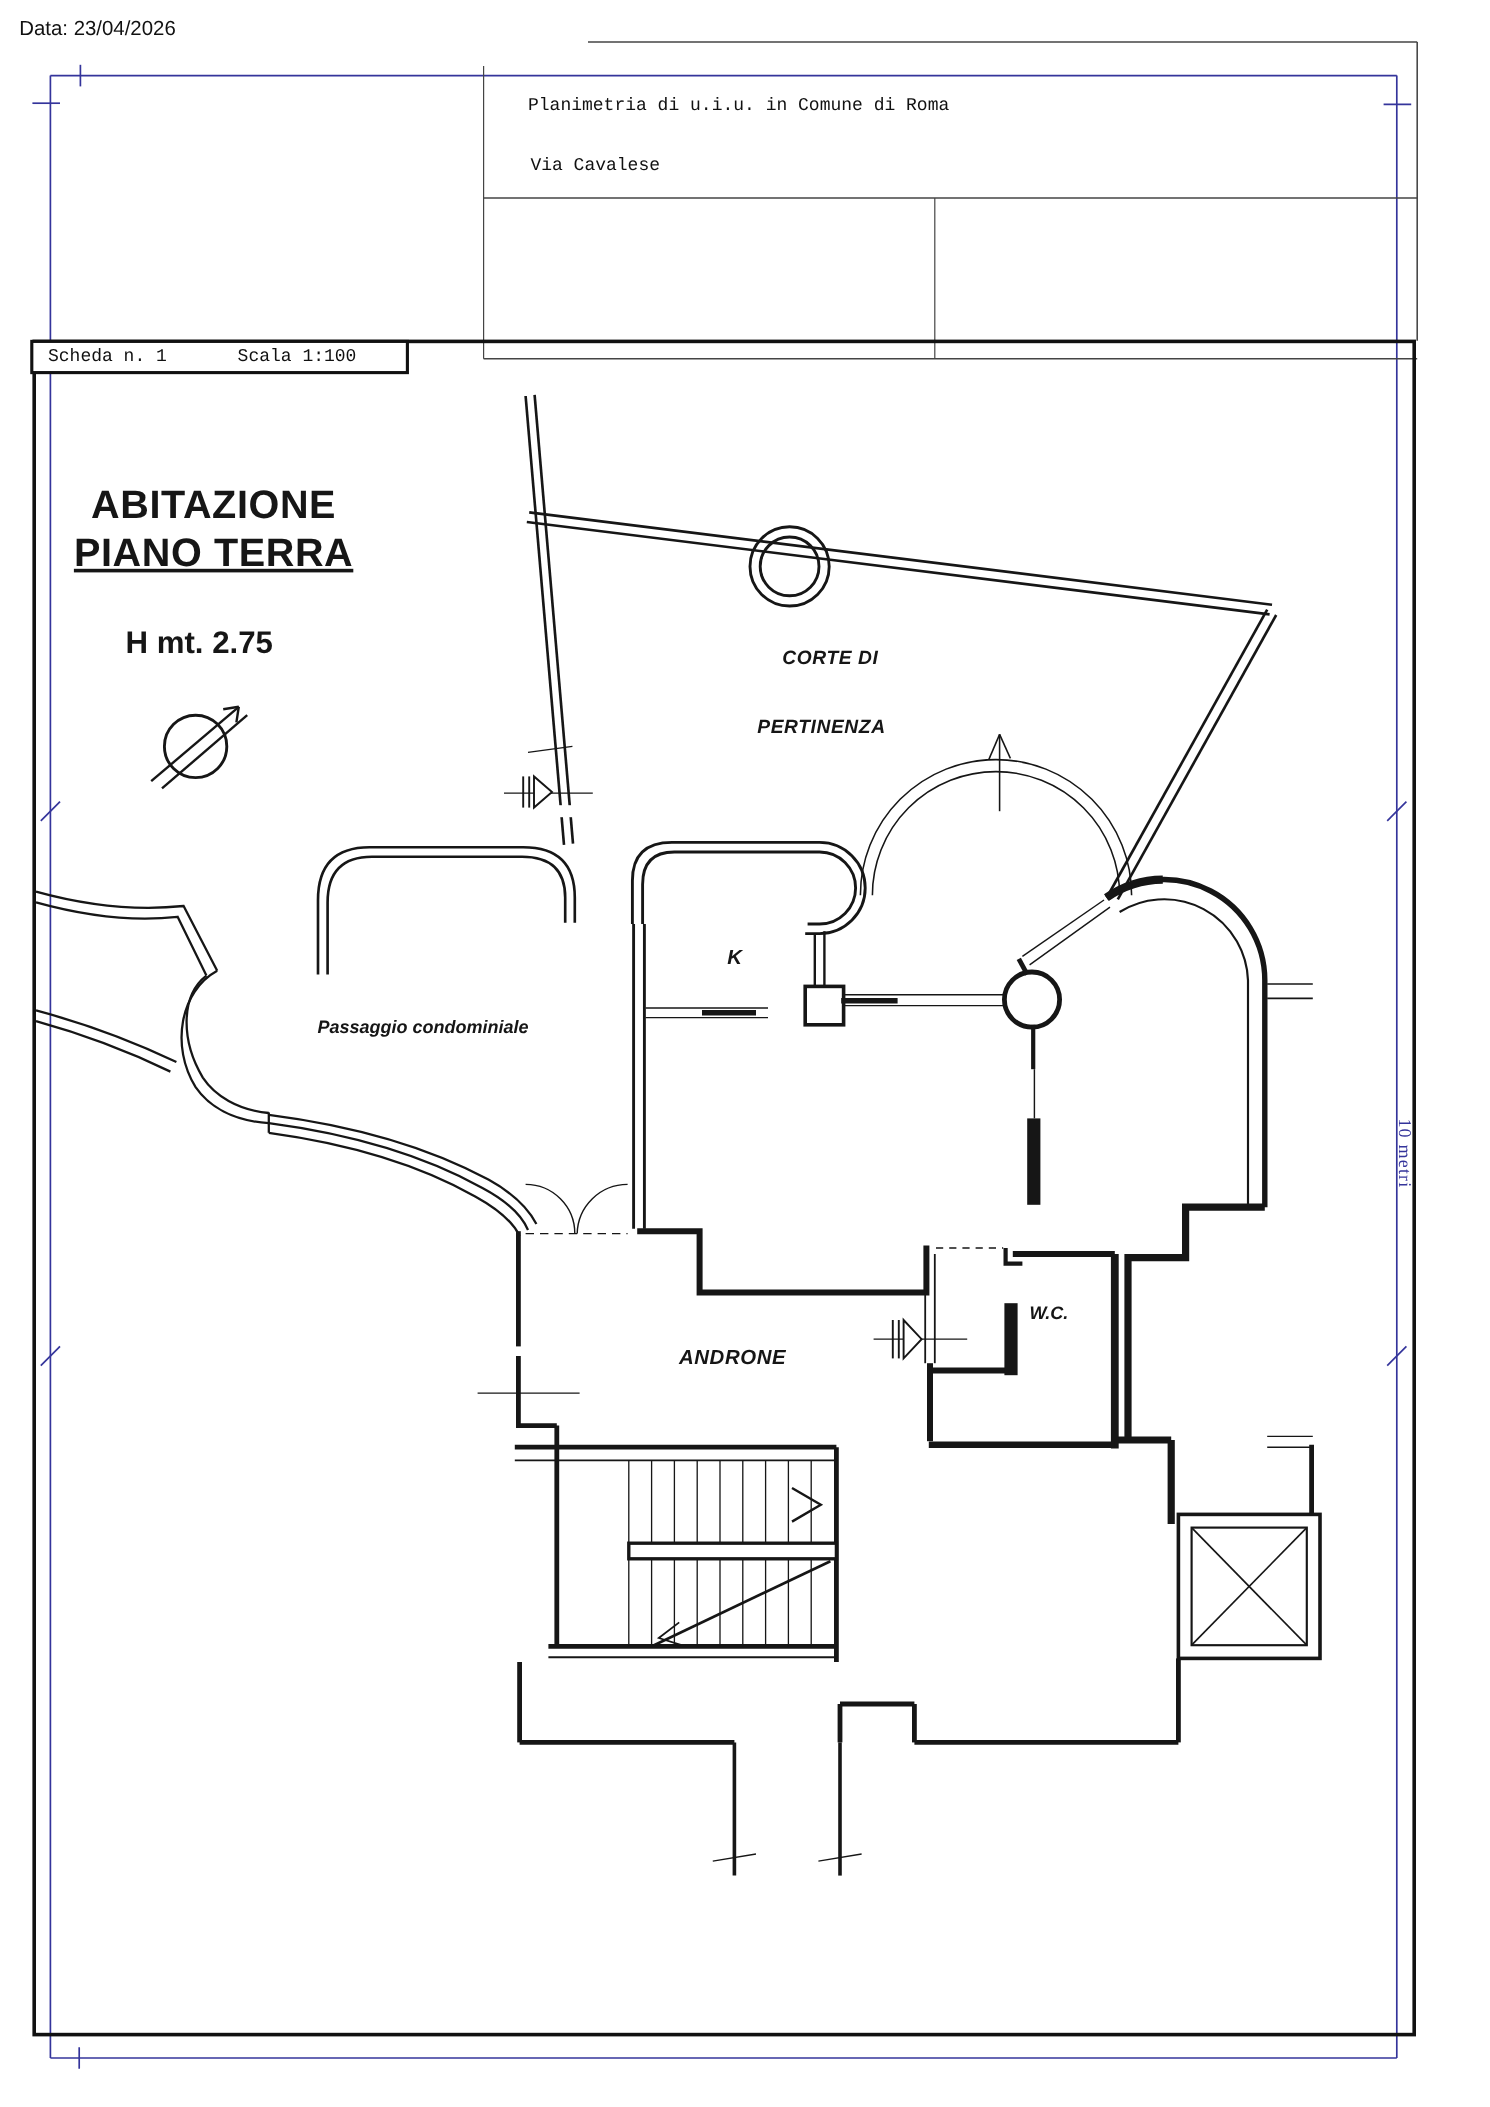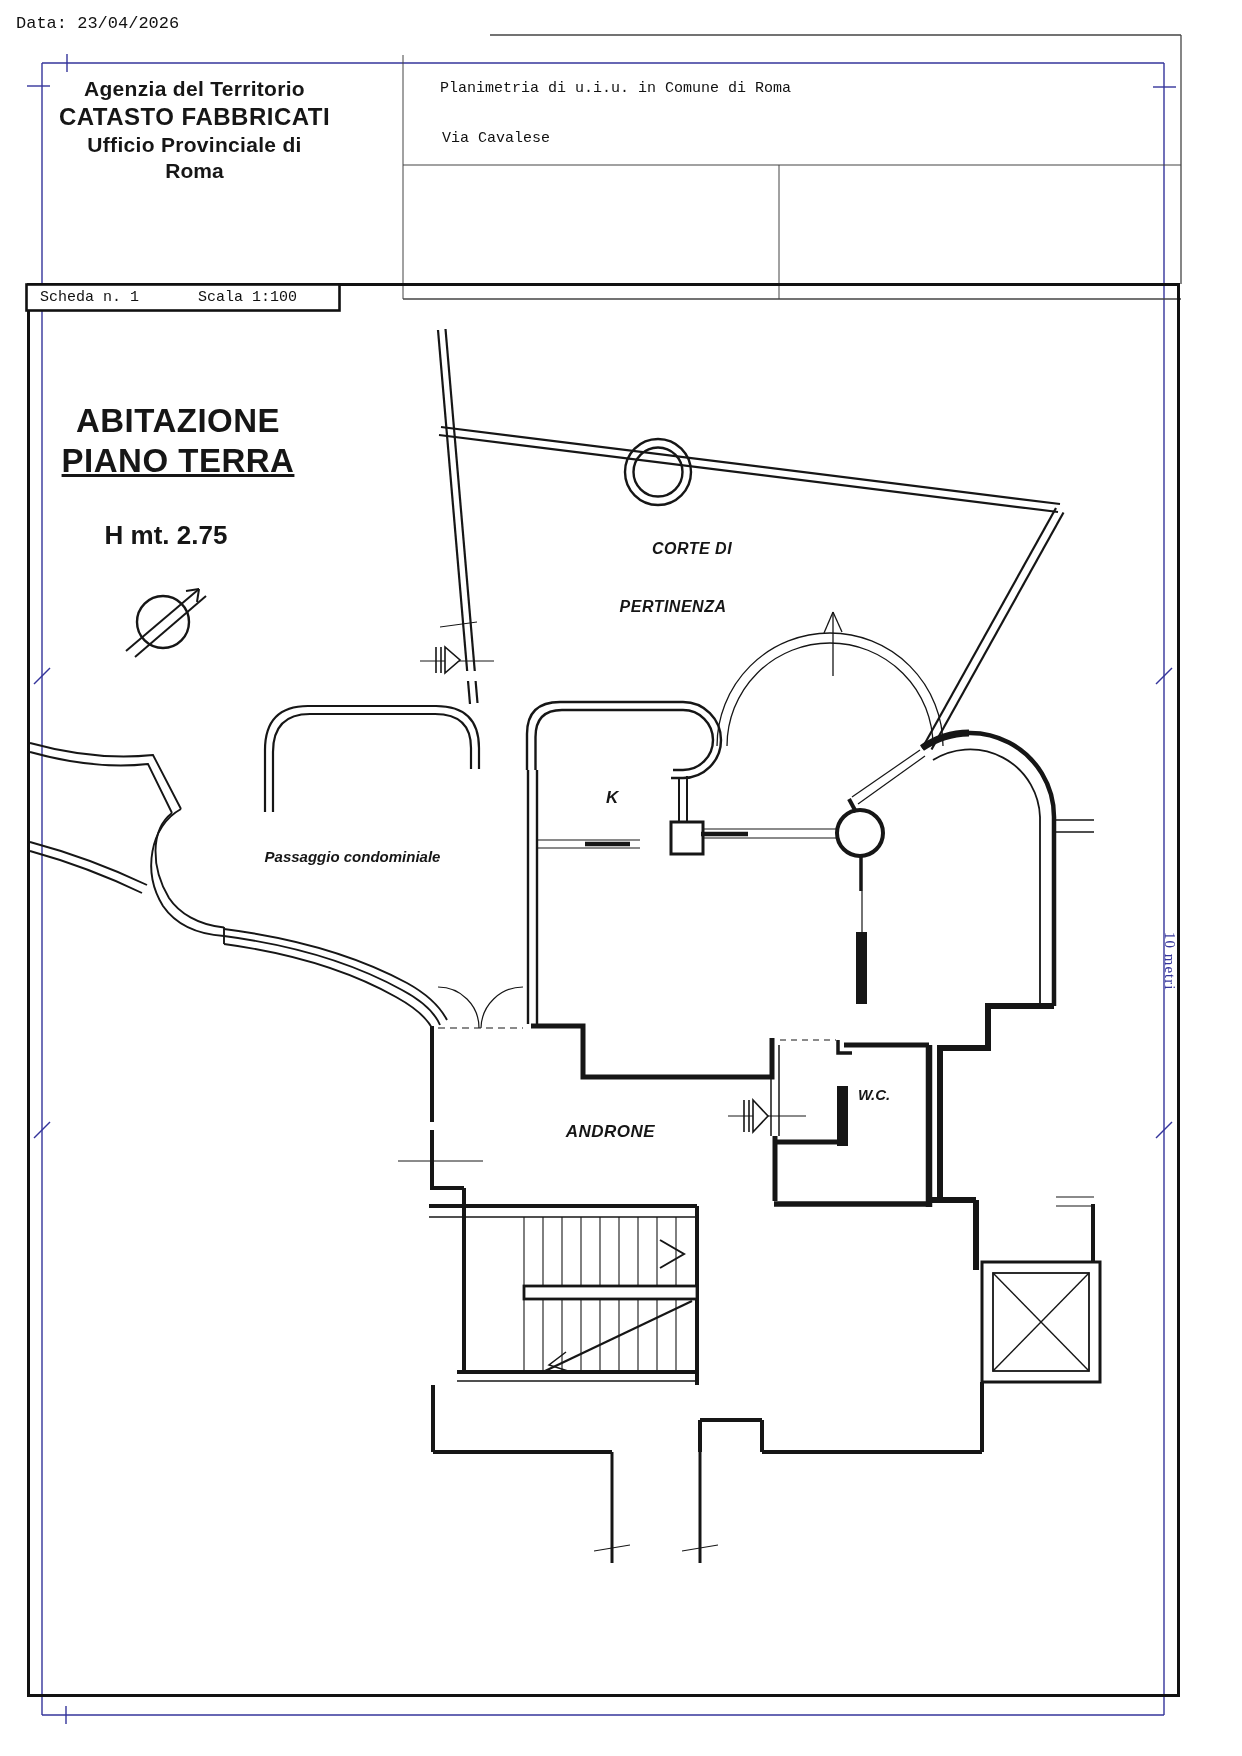--- a/index.html
+++ b/index.html
@@ -1,34 +1,34 @@
 <!DOCTYPE html>
 <html><head>
 <meta charset="utf-8">
 <style>
   html,body{margin:0;padding:0;background:#ffffff;}
   #page{position:relative;width:1242px;height:1756px;background:#fff;overflow:hidden;
         font-family:"Liberation Sans",sans-serif;color:#161616;}
   #linework{position:absolute;left:0;top:0;}
   .txt{position:absolute;white-space:nowrap;}
-  .date{font-family:Liberation Mono, monospace;font-size:17px;color:#111;}
+  .date{font-family:Liberation Sans, sans-serif;font-size:17px;color:#111;}
   .agency{left:42px;top:78px;width:305px;text-align:center;line-height:1.0;}
   .agency .l1,.agency .l3{font-size:21px;font-weight:bold;letter-spacing:.3px;}
   .agency .l2{font-size:24px;font-weight:bold;letter-spacing:.5px;margin:6px 0 5px;}
   .agency .l4{font-size:21px;font-weight:bold;margin-top:5px;}
   .mono{font-family:"Liberation Mono",monospace;font-size:15px;color:#111;}
   .ptitle{left:418px;top:80px;margin-left:22px;}
   .addr{left:442px;top:130px;}
   .sheet{left:40px;top:289px;}
   .scale{left:198px;top:289px;}
   .big{font-weight:bold;font-size:33px;letter-spacing:.5px;text-align:center;width:240px;left:58px;}
   .h-lab{font-weight:bold;font-size:26px;text-align:center;width:240px;left:46px;}
   .room{font-weight:bold;font-style:italic;color:#161616;}
   .corte1{left:632px;top:540px;width:120px;text-align:center;font-size:16px;letter-spacing:.5px;}
-  .corte2{left:608px;top:598px;width:130px;text-align:center;font-size:16px;letter-spacing:.5px;}
+  .corte2{left:608px;top:598px;width:130px;text-align:right;font-size:16px;letter-spacing:.5px;}
   .passag{left:255px;top:848px;width:195px;text-align:center;font-size:15px;}
   .klab{left:606px;top:788px;font-size:17px;}
   .andro{left:558px;top:1122px;width:105px;text-align:center;font-size:17px;letter-spacing:.5px;}
   .wclab{left:858px;top:1086px;font-size:15px;}
   .metri{left:1178px;top:932px;font-family:"Liberation Serif",serif;font-size:15px;color:#34349b;
          transform:rotate(90deg);transform-origin:0 0;letter-spacing:1px;}
 </style>
 </head>
 <body>
 
@@ -244,26 +244,20 @@
       <circle cx="163" cy="622" r="26" stroke-width="2.4"></circle>
       <line x1="126" y1="651" x2="199" y2="589" stroke-width="2"></line>
       <line x1="135" y1="657" x2="206" y2="596" stroke-width="2"></line>
       <line x1="199" y1="589" x2="186" y2="591" stroke-width="2"></line>
       <line x1="199" y1="589" x2="197" y2="602" stroke-width="2"></line>
     </g>
   </svg>
 
   <div class="txt date" style="left:16px;top:14px;">Data: 23/04/2026</div>
 
-  <div class="txt agency">
-    <div class="l1">Agenzia del Territorio</div>
-    <div class="l2">CATASTO FABBRICATI</div>
-    <div class="l3">Ufficio Provinciale di</div>
-    <div class="l4">Roma</div>
-  </div>
 
   <div class="txt mono ptitle">Planimetria di u.i.u. in Comune di Roma</div>
   <div class="txt mono addr">Via Cavalese</div>
   <div class="txt mono sheet">Scheda n. 1</div>
   <div class="txt mono scale">Scala 1:100</div>
 
   <div class="txt big" style="top:402px;">ABITAZIONE</div>
   <div class="txt big" style="top:442px;text-decoration:underline;">PIANO TERRA</div>
   <div class="txt h-lab" style="top:520px;">H mt. 2.75</div>
 

